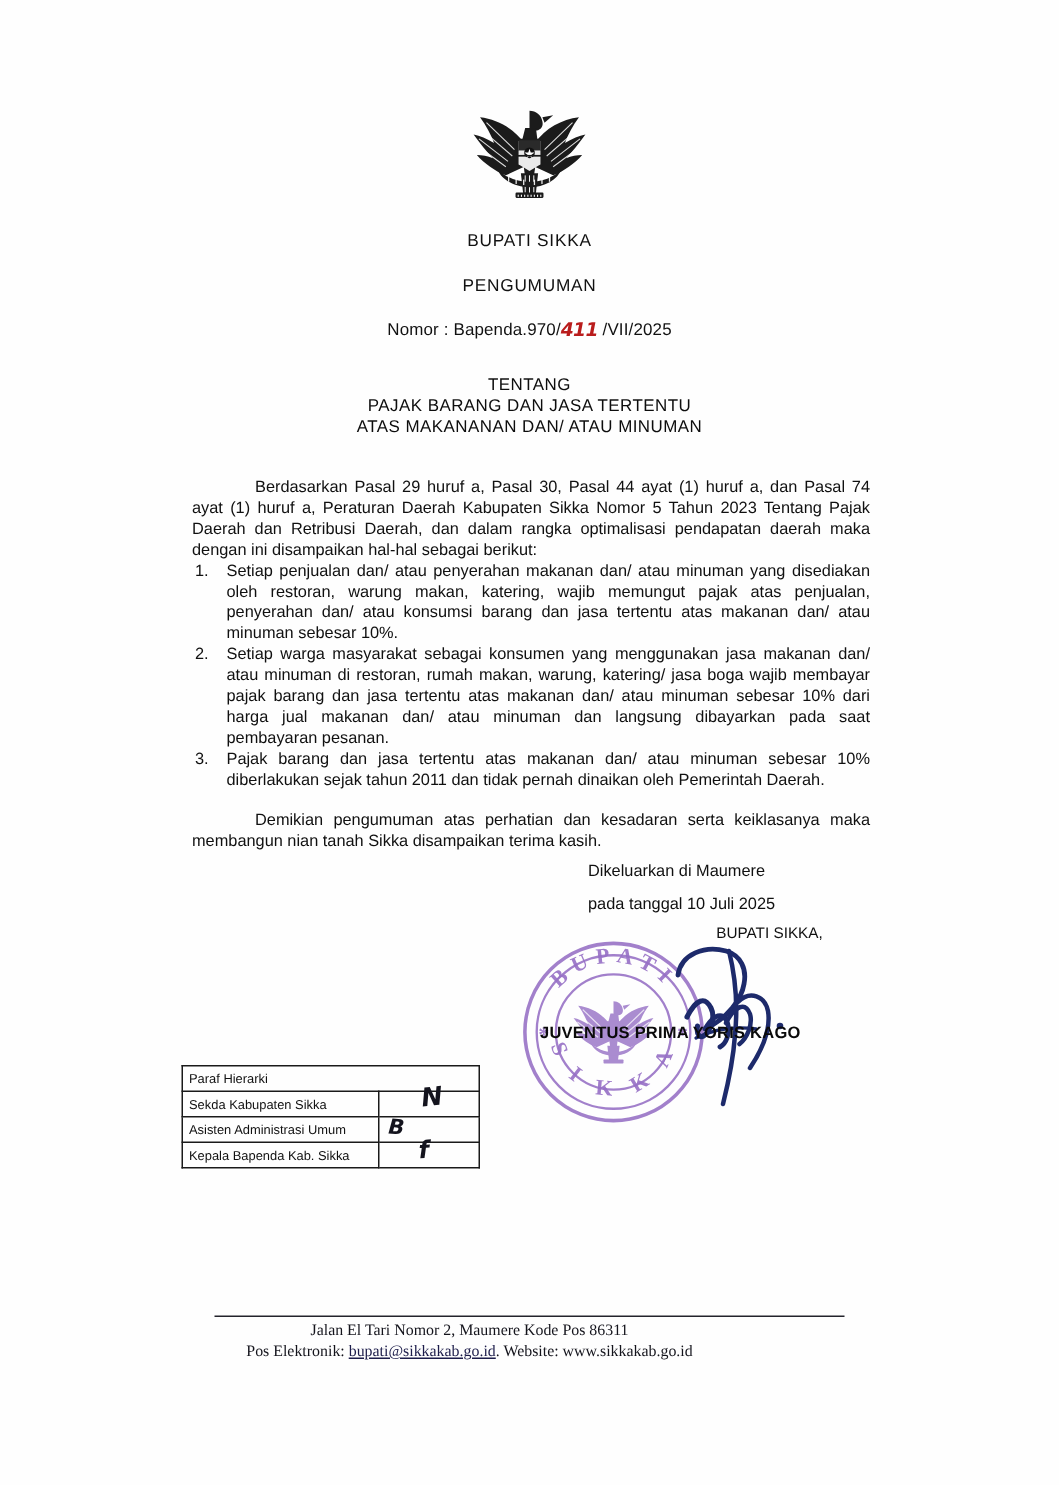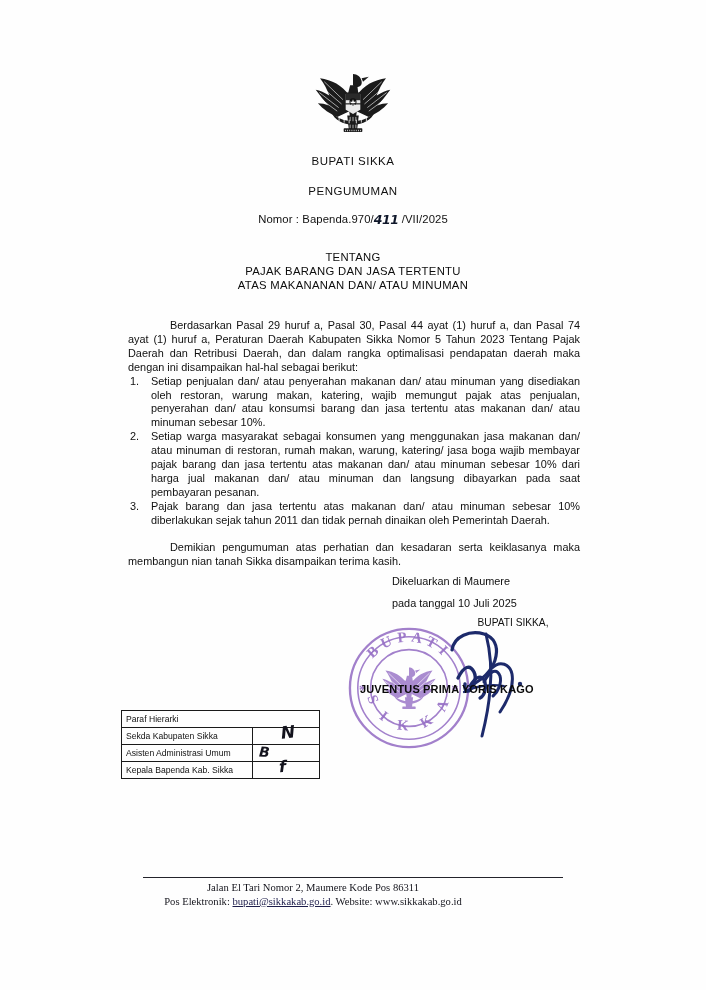--- a/index.html
+++ b/index.html
@@ -53,21 +53,21 @@
   #h-nomor {
     top: 211px;
     font-size: 11.3px;
     letter-spacing: 0.1px;
   }
   .hand-num {
     font-family: "DejaVu Sans", sans-serif;
     font-style: italic;
     font-weight: 700;
     font-size: 12.5px;
-    color: #0f172a;
+    color: #b91c1c;
     letter-spacing: -0.5px;
     position: relative;
     top: 1px;
   }
 
   
   .tentang {
     position: absolute;
     left: 0;
     width: 706px;

